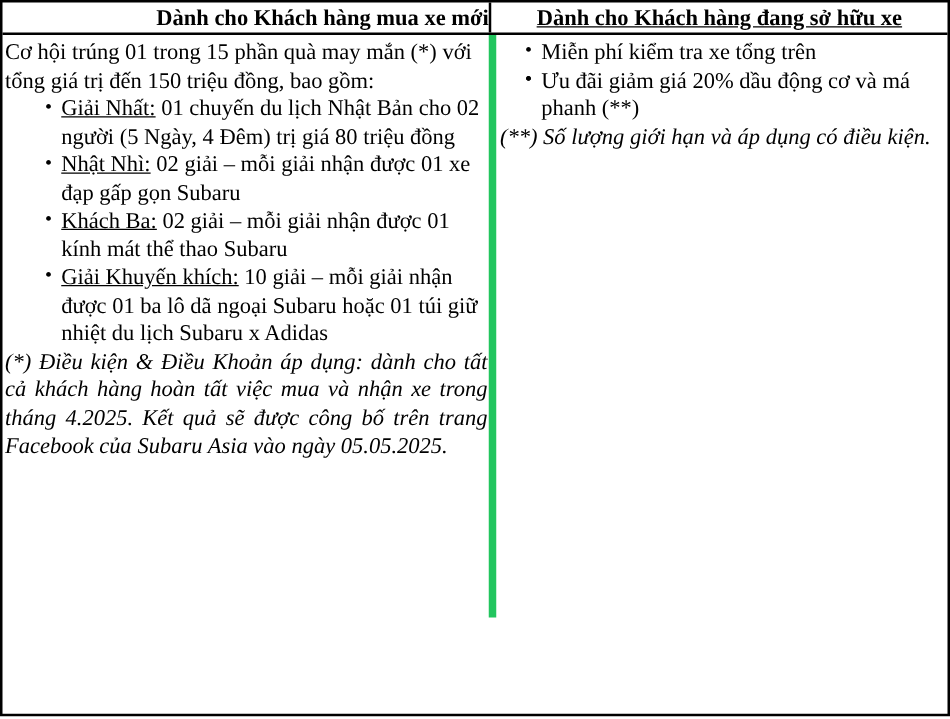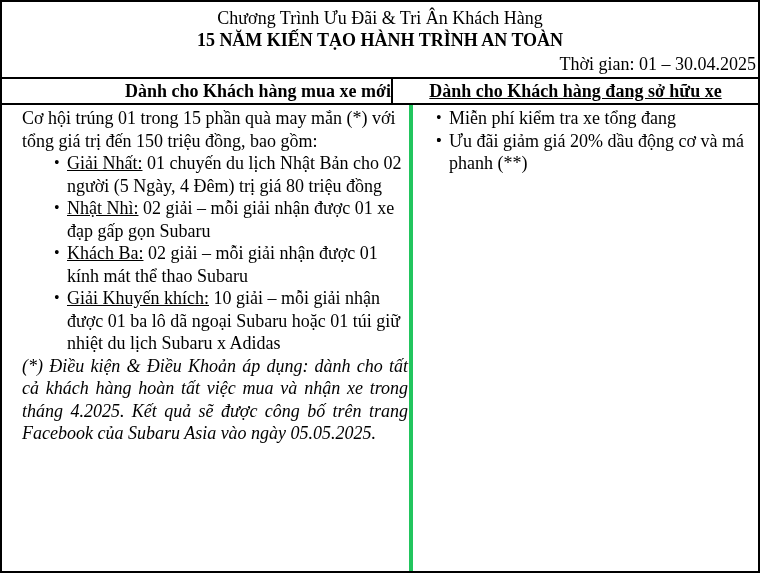--- a/index.html
+++ b/index.html
@@ -11,43 +11,38 @@
   .title-block { height: 75px; border-bottom: 2px solid #000; position: relative; }
   .title-1 { position: absolute; top: 5px; left: 0; right: 0; text-align: center; font-size: 18px; line-height: 22px; }
   .title-2 { position: absolute; top: 27px; left: 0; right: 0; text-align: center; font-size: 18px; font-weight: bold; line-height: 22px; }
   .period { position: absolute; top: 51px; right: 2px; font-size: 18px; line-height: 22px; }
   .col-headers { display: flex; height: 24px; border-bottom: 2px solid #000; }
   .col-head { font-weight: bold; font-size: 18px; line-height: 24px; text-align: center; }
   .col-head.left { width: 389px; border-right: 2px solid #000; text-align: right; }
   .col-head.right { flex: 1; text-decoration: underline; }
   .body { display: flex; height: 466px; }
   .col { font-size: 18px; line-height: 22.5px; }
-  .col.left { width: 386px; border-right: 4px solid #22c55e; padding: 2px 1px 0 20px; }
+  .col.left { width: 386px; border-right: 6px solid #22c55e; padding: 2px 1px 0 2px; }
   .col.right { flex: 1; padding: 2px 2px 0 3px; }
   .intro { margin: 0; }
   ul { list-style: none; margin: 0; padding: 0; }
   li { position: relative; }
   .left li { padding-left: 45px; }
   .left li .bullet { position: absolute; left: 32px; top: 0; }
   .right li { padding-left: 33px; }
   .right li .bullet { position: absolute; left: 20px; top: 0; }
   .bullet { font-size: 16px; }
   .u { text-decoration: underline; }
   .note { font-style: italic; margin: 0; }
   .left .note { text-align: justify; text-align-last: left; }
 </style>
 </head>
 <body>
 
 <div class="doc">
-  <div class="title-block">
-    <div class="title-1">Chương Trình Ưu Đãi &amp; Tri Ân Khách Hàng</div>
-    <div class="title-2">15 NĂM KIẾN TẠO HÀNH TRÌNH AN TOÀN</div>
-    <div class="period">Thời gian: 01 – 30.04.2025</div>
-  </div>
 
   <div class="col-headers">
     <div class="col-head left">Dành cho Khách hàng mua xe mới</div>
     <div class="col-head right">Dành cho Khách hàng đang sở hữu xe</div>
   </div>
 
   <div class="body">
     <div class="col left">
       <p class="intro">Cơ hội trúng 01 trong 15 phần quà may mắn (*) với tổng giá trị đến 150 triệu đồng, bao gồm:</p>
       <ul>
@@ -63,24 +58,25 @@
         <li>
           <span class="bullet">•</span><span class="u">Giải Khuyến khích:</span><span> 10 giải – mỗi giải nhận được 01 ba lô dã ngoại Subaru hoặc 01 túi giữ nhiệt du lịch Subaru x Adidas</span>
         </li>
       </ul>
       <p class="note">(*) Điều kiện &amp; Điều Khoản áp dụng: dành cho tất cả khách hàng hoàn tất việc mua và nhận xe trong tháng 4.2025. Kết quả sẽ được công bố trên trang Facebook của Subaru Asia vào ngày 05.05.2025.</p>
     </div>
 
     <div class="col right">
       <ul>
         <li>
-          <span class="bullet">•</span><span>Miễn phí kiểm tra xe tổng đang</span>
+          <span class="bullet">•</span><span>Miễn phí kiểm tra xe tổng trên</span>
         </li>
         <li>
           <span class="bullet">•</span>
         </li>
         <li>
           <span class="bullet">•</span><span>Ưu đãi giảm giá 20% dầu động cơ và má phanh (**)</span>
         </li>
       </ul>
+      <p class="note">(**) Số lượng giới hạn và áp dụng có điều kiện.</p>
     </div>
   </div>
 </div>
 
 </body></html>

